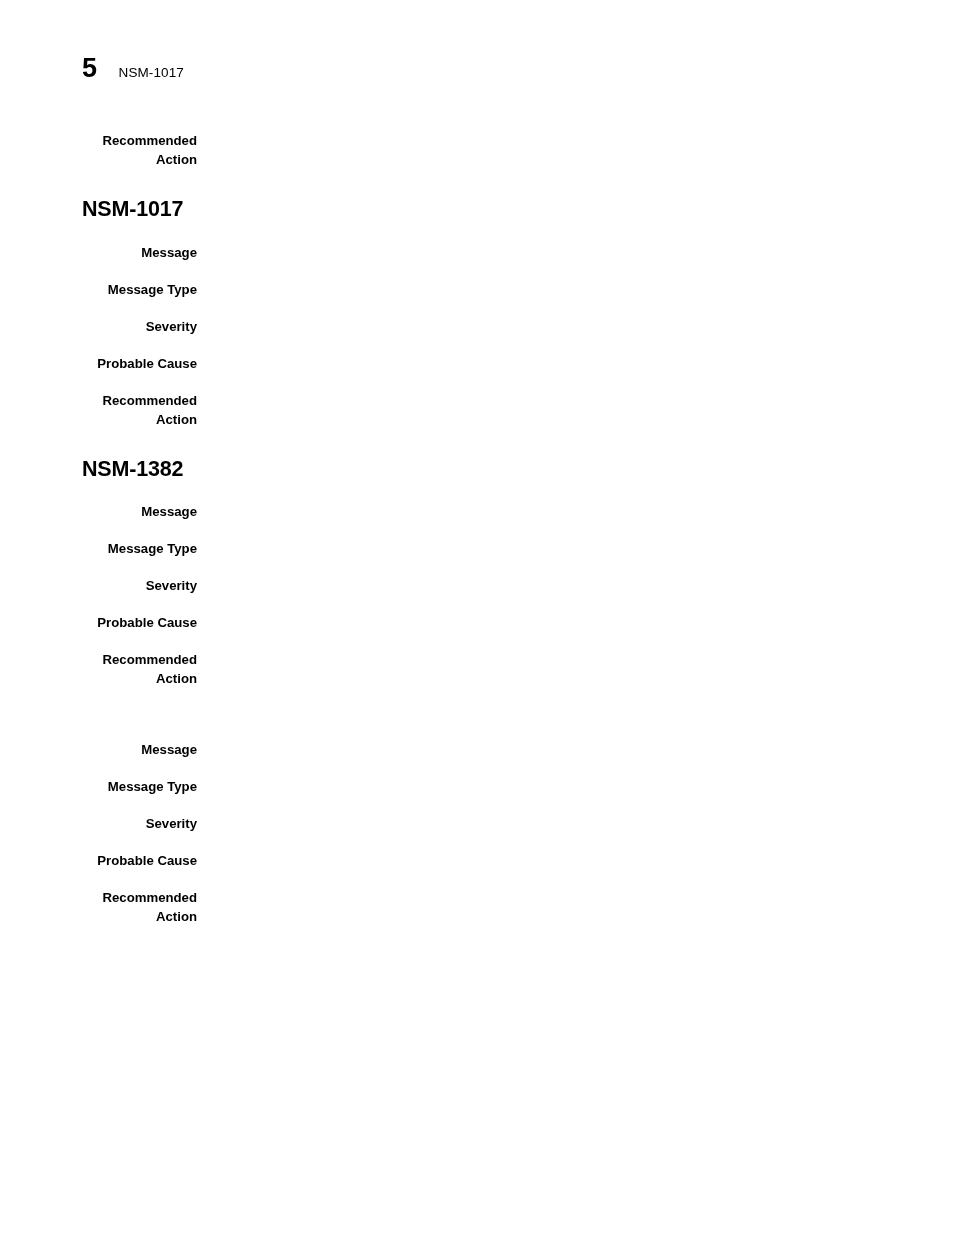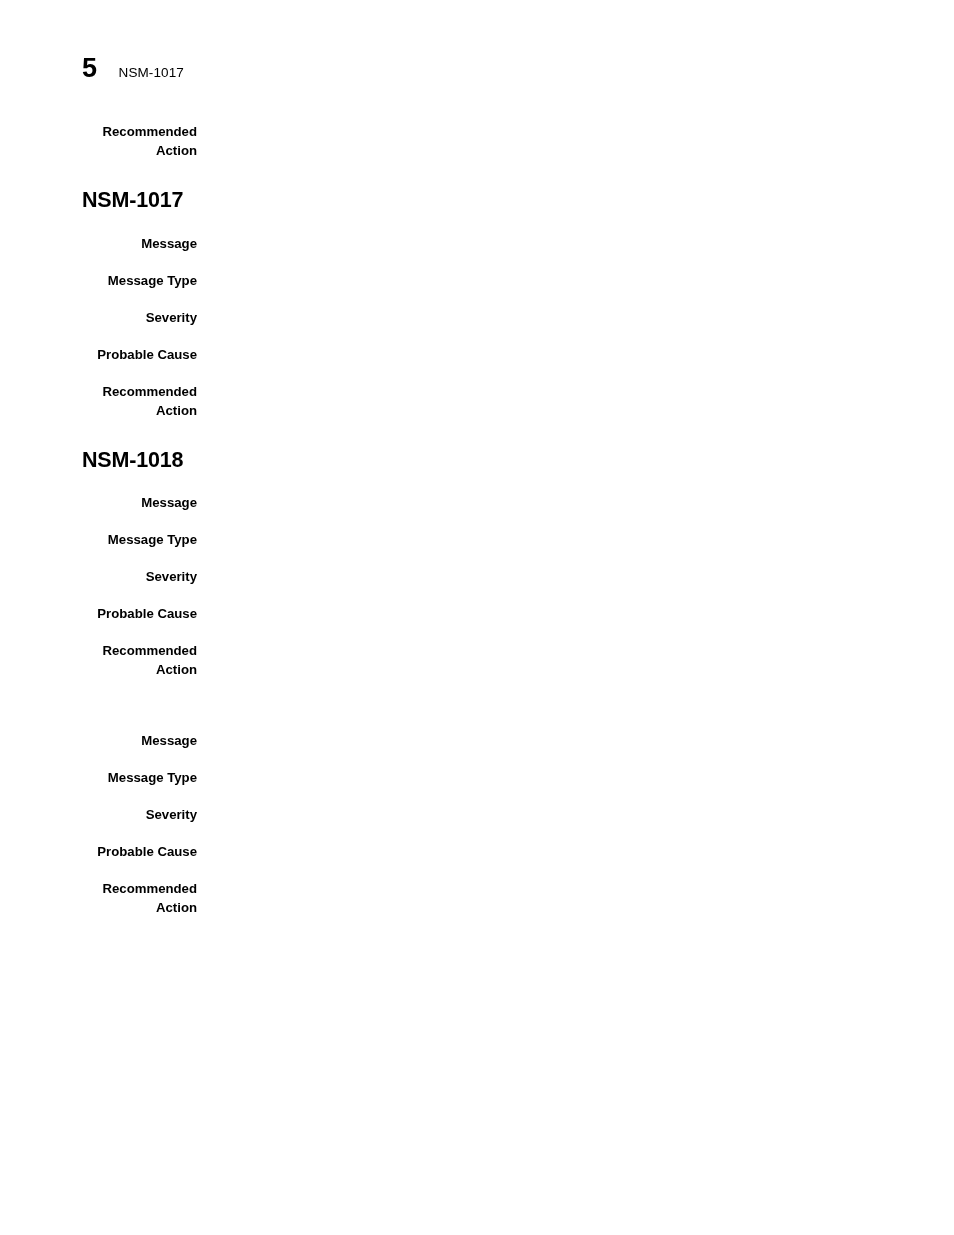--- a/index.html
+++ b/index.html
@@ -38,21 +38,21 @@
     font-weight: normal;
     line-height: 1;
     margin-left: 22px;
     letter-spacing: 0.1px;
   }
 
   
   .content {
     position: absolute;
     left: 0;
-    top: 122px;
+    top: 131px;
     width: 954px;
   }
 
   .section { display: block; }
 
   .section-heading {
     font-size: 21.5px;
     font-weight: bold;
     letter-spacing: -0.2px;
     margin: 0;
@@ -139,21 +139,21 @@
 
       <div class="field-row">
         <div class="field-label">Recommended
 Action</div>
         <div class="field-value"></div>
       </div>
     </div>
 
     <div class="gap-before-h"></div>
     <div class="section">
-      <h2 class="section-heading">NSM-1018</h2>
+      <h2 class="section-heading">NSM-1382</h2>
       <div class="gap-after-h"></div>
 
       <div class="field-row">
         <div class="field-label">Message</div>
         <div class="field-value"></div>
       </div>
       <div class="gap-row"></div>
 
       <div class="field-row">
         <div class="field-label">Message Type</div>

